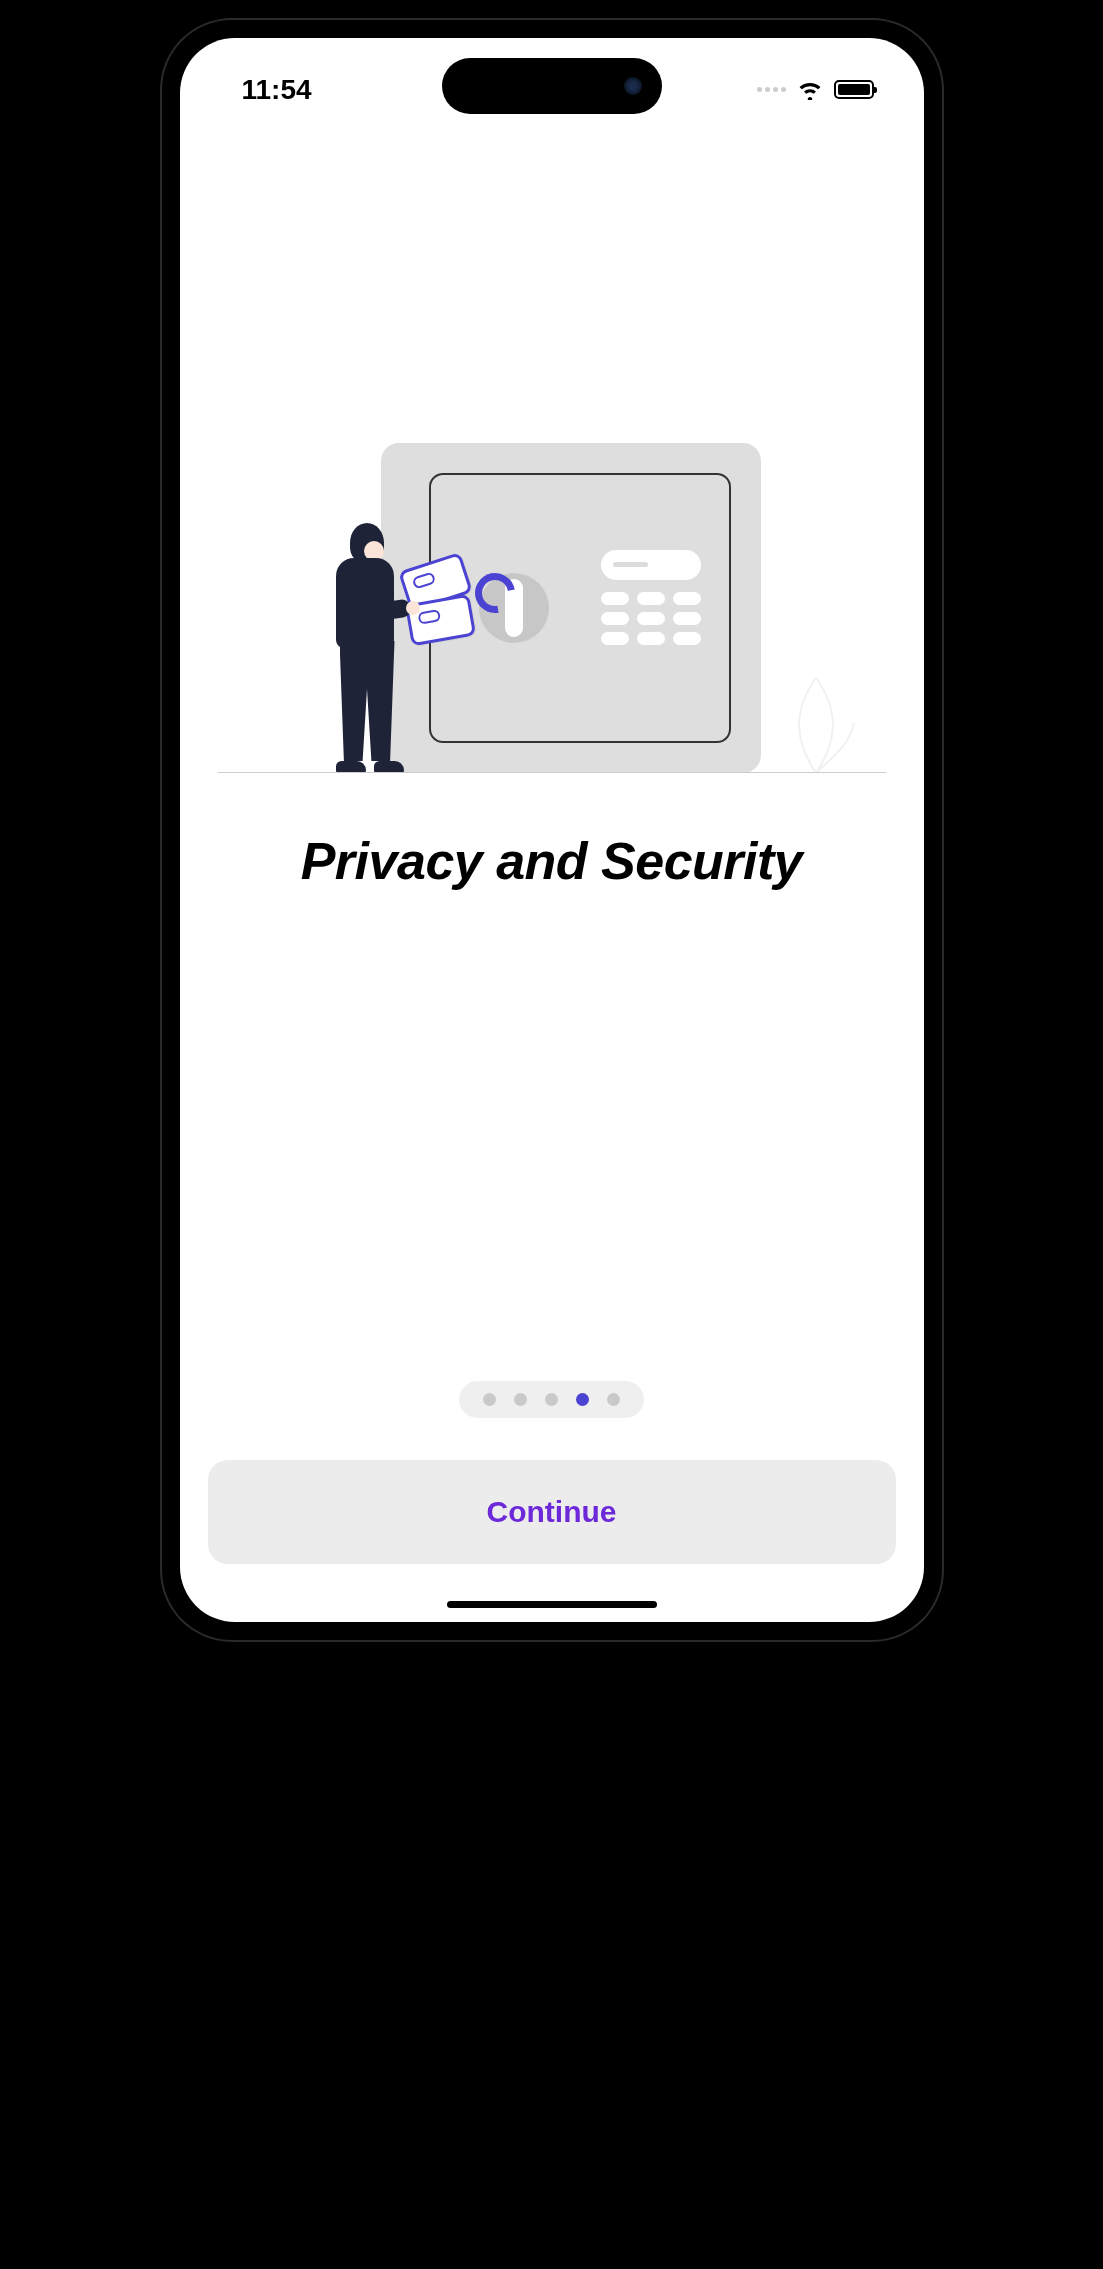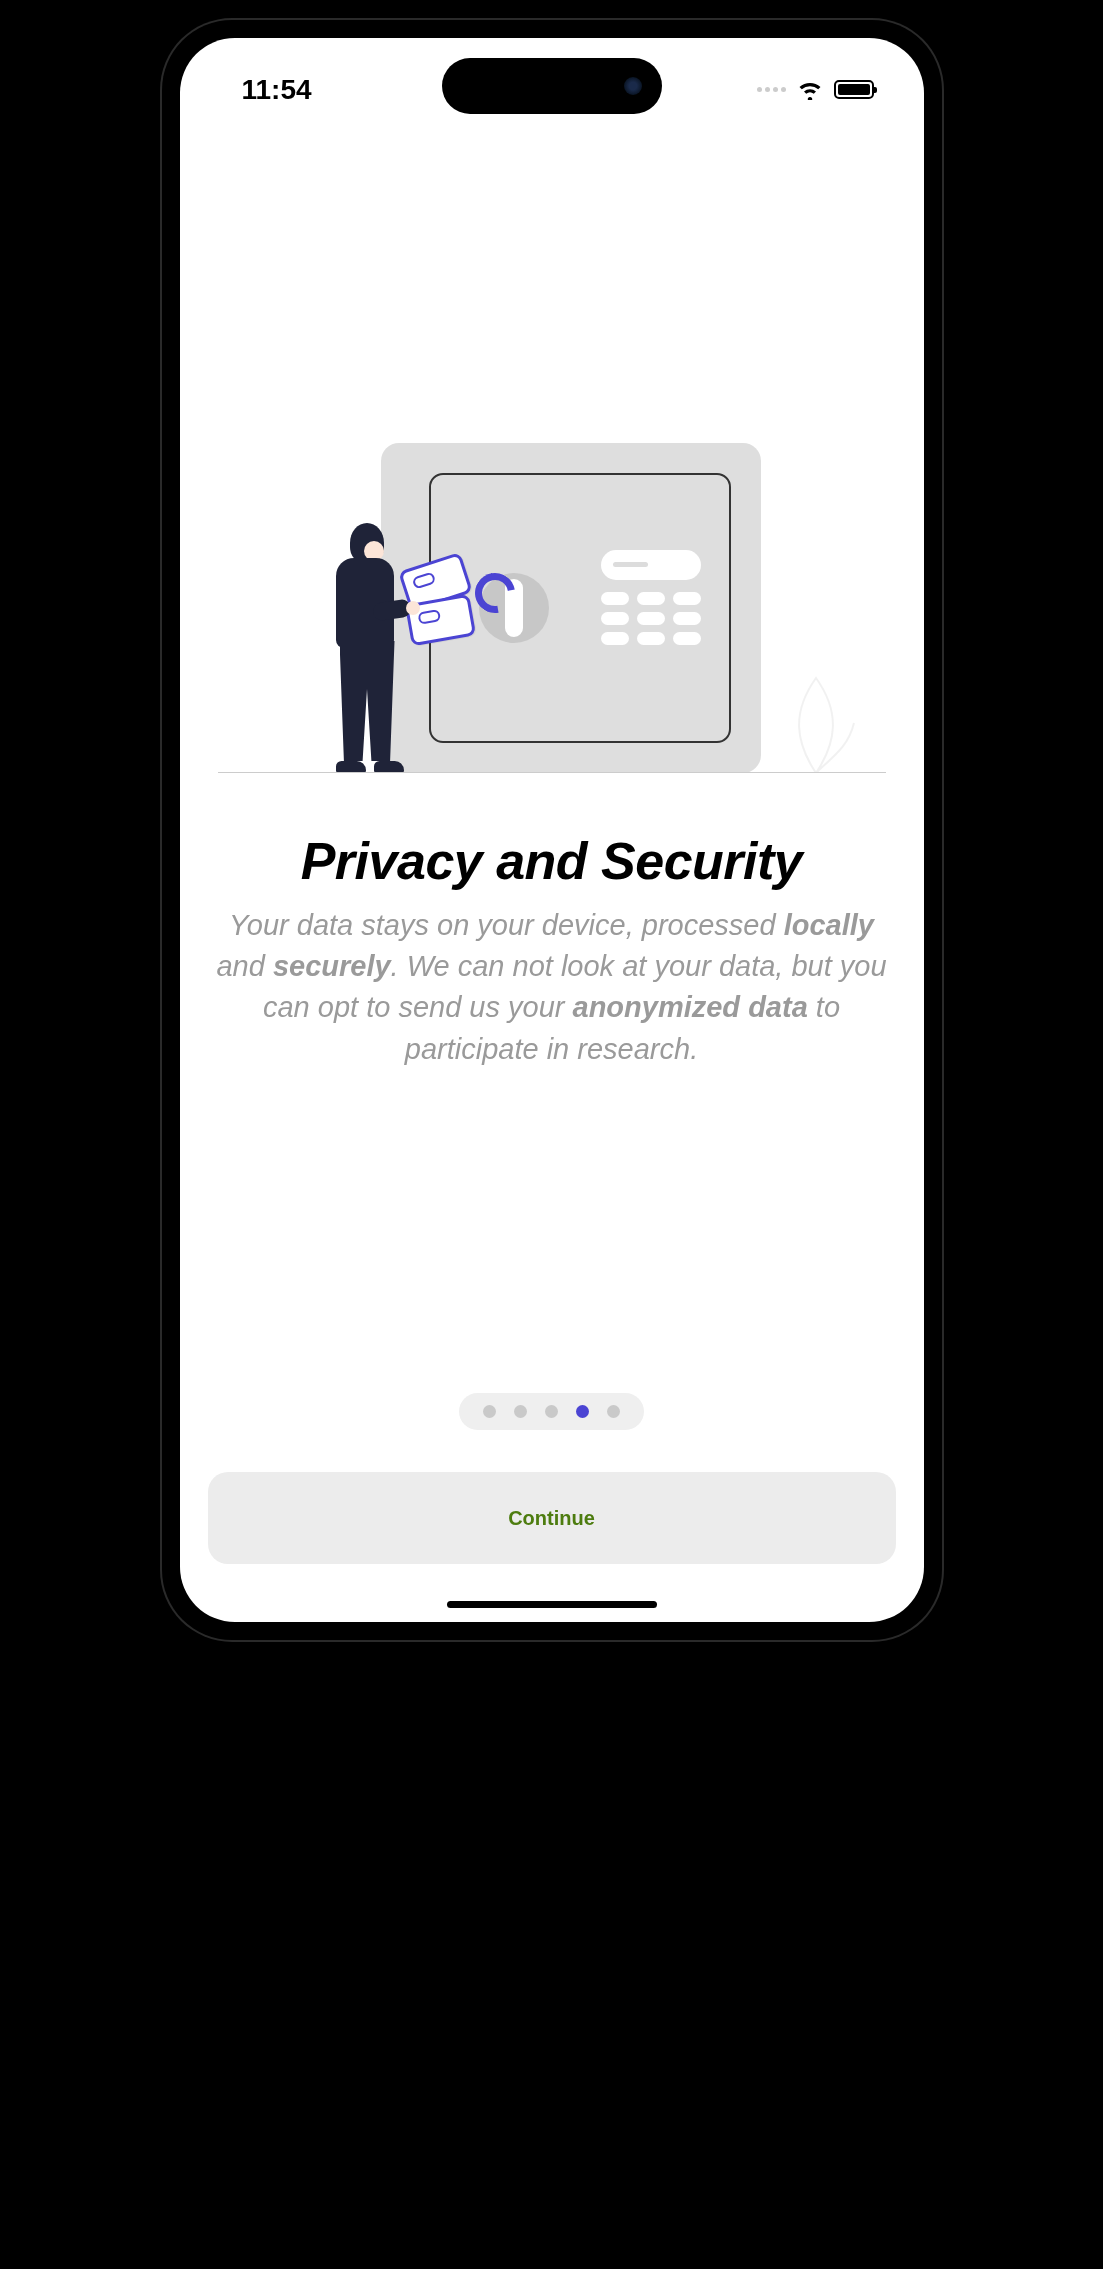--- a/index.html
+++ b/index.html
@@ -362,27 +362,27 @@
     }
     .dot {
       width: 13px;
       height: 13px;
       border-radius: 50%;
       background: #c9c9c9;
     }
     .dot.active { background: #4b44d3; }
     .continue-btn {
       width: 100%;
-      height: 92px;
+      height: 104px;
       background: #ececec;
       border: none;
       border-radius: 20px;
-      font-size: 20px;
+      font-size: 30px;
       font-weight: 600;
-      color: #4d7c0f;
+      color: #6d28d9;
       cursor: pointer;
       font-family: inherit;
     }
     .home-indicator {
       position: absolute;
       bottom: 14px;
       left: 50%;
       transform: translateX(-50%);
       width: 210px;
       height: 7px;
@@ -464,23 +464,20 @@
             <div class="person-legs"></div>
             <div class="person-shoe1"></div>
             <div class="person-shoe2"></div>
           </div>
           <div class="baseline"></div>
         </div>
       </div>
 
       <h1 class="heading">Privacy and Security</h1>
 
-      <p class="description">
-        <span>Your data stays on your device, processed </span><b>locally</b><span> and </span><b>securely</b><span>. We can not look at your data, but you can opt to send us your </span><b>anonymized data</b><span> to participate in research.</span>
-      </p>
     </div>
 
     <div class="footer">
       <div class="page-indicator">
         <div class="page-pill" id="page-pill">
             <div class="dot"></div>
             <div class="dot"></div>
             <div class="dot"></div>
             <div class="dot active"></div>
             <div class="dot"></div>

